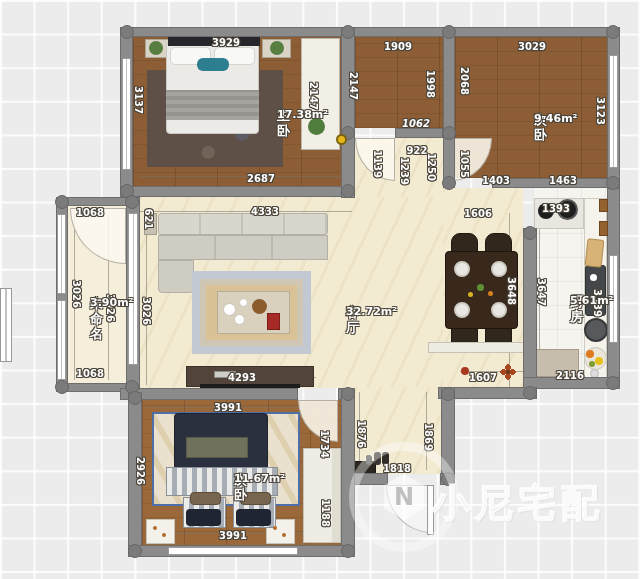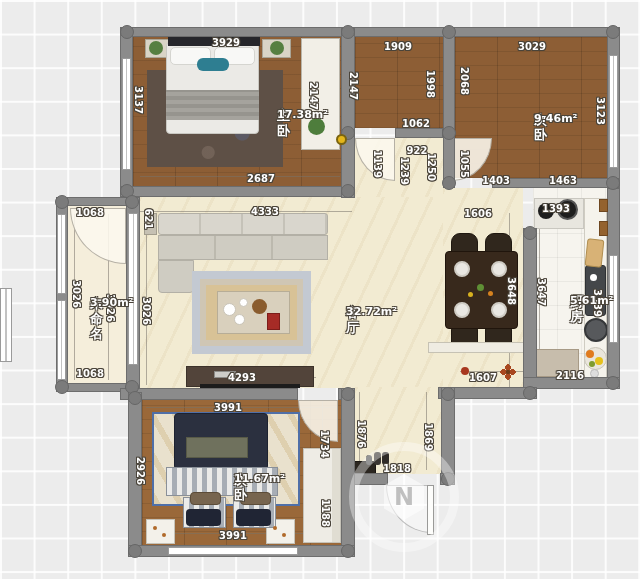--- a/index.html
+++ b/index.html
@@ -53,20 +53,21 @@
     text-shadow:1px 1px 1px rgba(150,150,150,.35)}
 </style>
 </head>
 <body>
 
 <div id="plan">
   <div class="wm-ring"></div>
   <div class="wm-logo watermark">
     <span>N</span>
   </div>
+  <div class="wm-text watermark">小尼宅配</div>
 <div class="floor-wood" style="left: 133px; top: 37px; width: 208px; height: 150px;"></div>
     <div class="floor-wood" style="left: 355px; top: 37px; width: 88px; height: 91px;"></div>
     <div class="floor-wood" style="left: 455px; top: 37px; width: 152px; height: 141px;"></div>
     <div class="floor-cream" style="left: 140px; top: 195px; width: 303px; height: 193px;"></div>
     <div class="floor-cream" style="left: 443px; top: 188px; width: 80px; height: 200px;"></div>
     <div class="floor-cream" style="left: 355px; top: 138px; width: 88px; height: 59px;"></div>
     <div class="floor-cream" style="left: 355px; top: 387px; width: 86px; height: 87px;"></div>
     <div class="floor-tile" style="left: 533px; top: 188px; width: 74px; height: 190px;"></div>
     <div class="floor-balc" style="left: 68px; top: 206px; width: 58px; height: 178px;"></div>
     <div class="floor-wood2" style="left: 142px; top: 400px; width: 199px; height: 146px;"></div>
@@ -229,21 +230,21 @@
     <div class="circ" style="left: 336px; top: 134px; width: 11px; height: 11px; background: rgb(228, 182, 26); border: 2px solid rgb(122, 100, 16); z-index: 18;"></div>
     <div class="dim" style="left: 226px; top: 42px;">3929</div>
     <div class="dim" style="left: 398px; top: 46px;">1909</div>
     <div class="dim" style="left: 532px; top: 46px;">3029</div>
     <div class="dim v" style="left: 138px; top: 100px;">3137</div>
     <div class="dim v" style="left: 313px; top: 96px;">2147</div>
     <div class="dim v" style="left: 353px; top: 86px;">2147</div>
     <div class="dim v" style="left: 430px; top: 84px;">1998</div>
     <div class="dim v" style="left: 464px; top: 81px;">2068</div>
     <div class="dim v" style="left: 600px; top: 111px;">3123</div>
-    <div class="dim" style="left: 416px; top: 123px;">1062</div>
+    <div class="dim" style="left: 416px; top: 123px; font-style: italic;">1062</div>
     <div class="dim" style="left: 417px; top: 150px;">922</div>
     <div class="dim v" style="left: 377px; top: 164px;">1139</div>
     <div class="dim v" style="left: 404px; top: 171px;">1239</div>
     <div class="dim v" style="left: 431px; top: 167px;">1250</div>
     <div class="dim v" style="left: 464px; top: 164px;">1055</div>
     <div class="dim" style="left: 496px; top: 180px;">1403</div>
     <div class="dim" style="left: 563px; top: 180px;">1463</div>
     <div class="dim" style="left: 261px; top: 178px;">2687</div>
     <div class="dim" style="left: 556px; top: 208px;">1393</div>
     <div class="dim" style="left: 90px; top: 212px;">1068</div>

